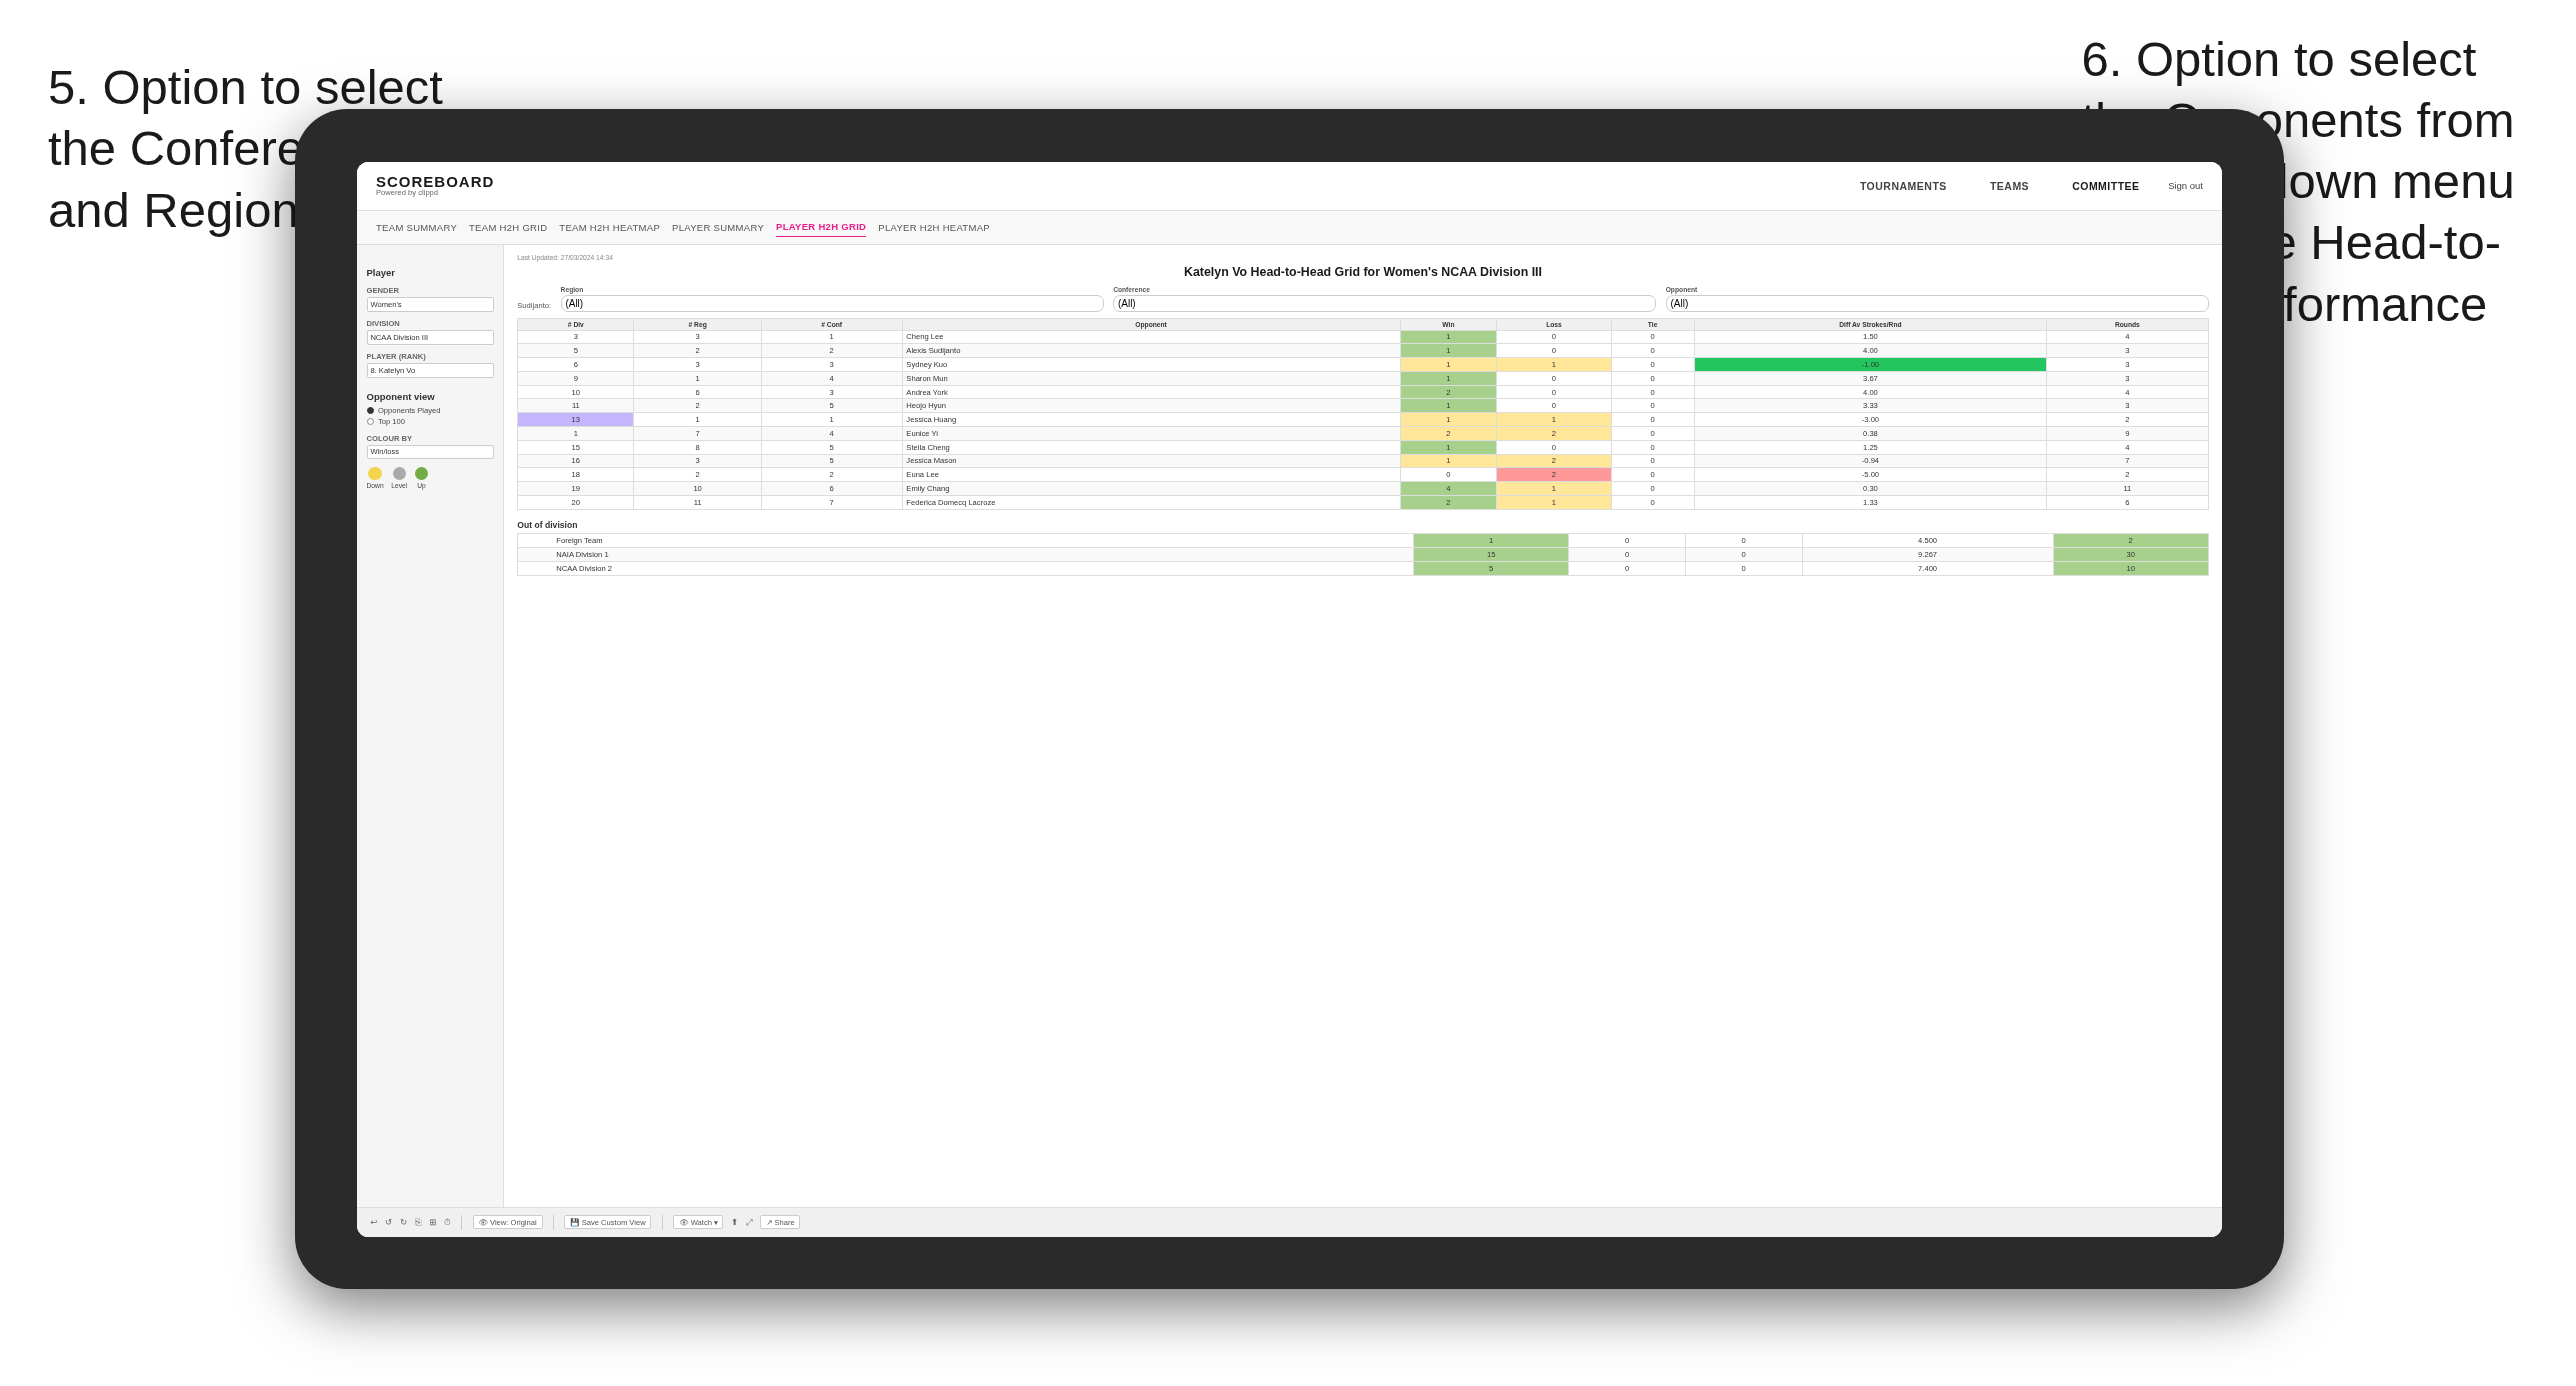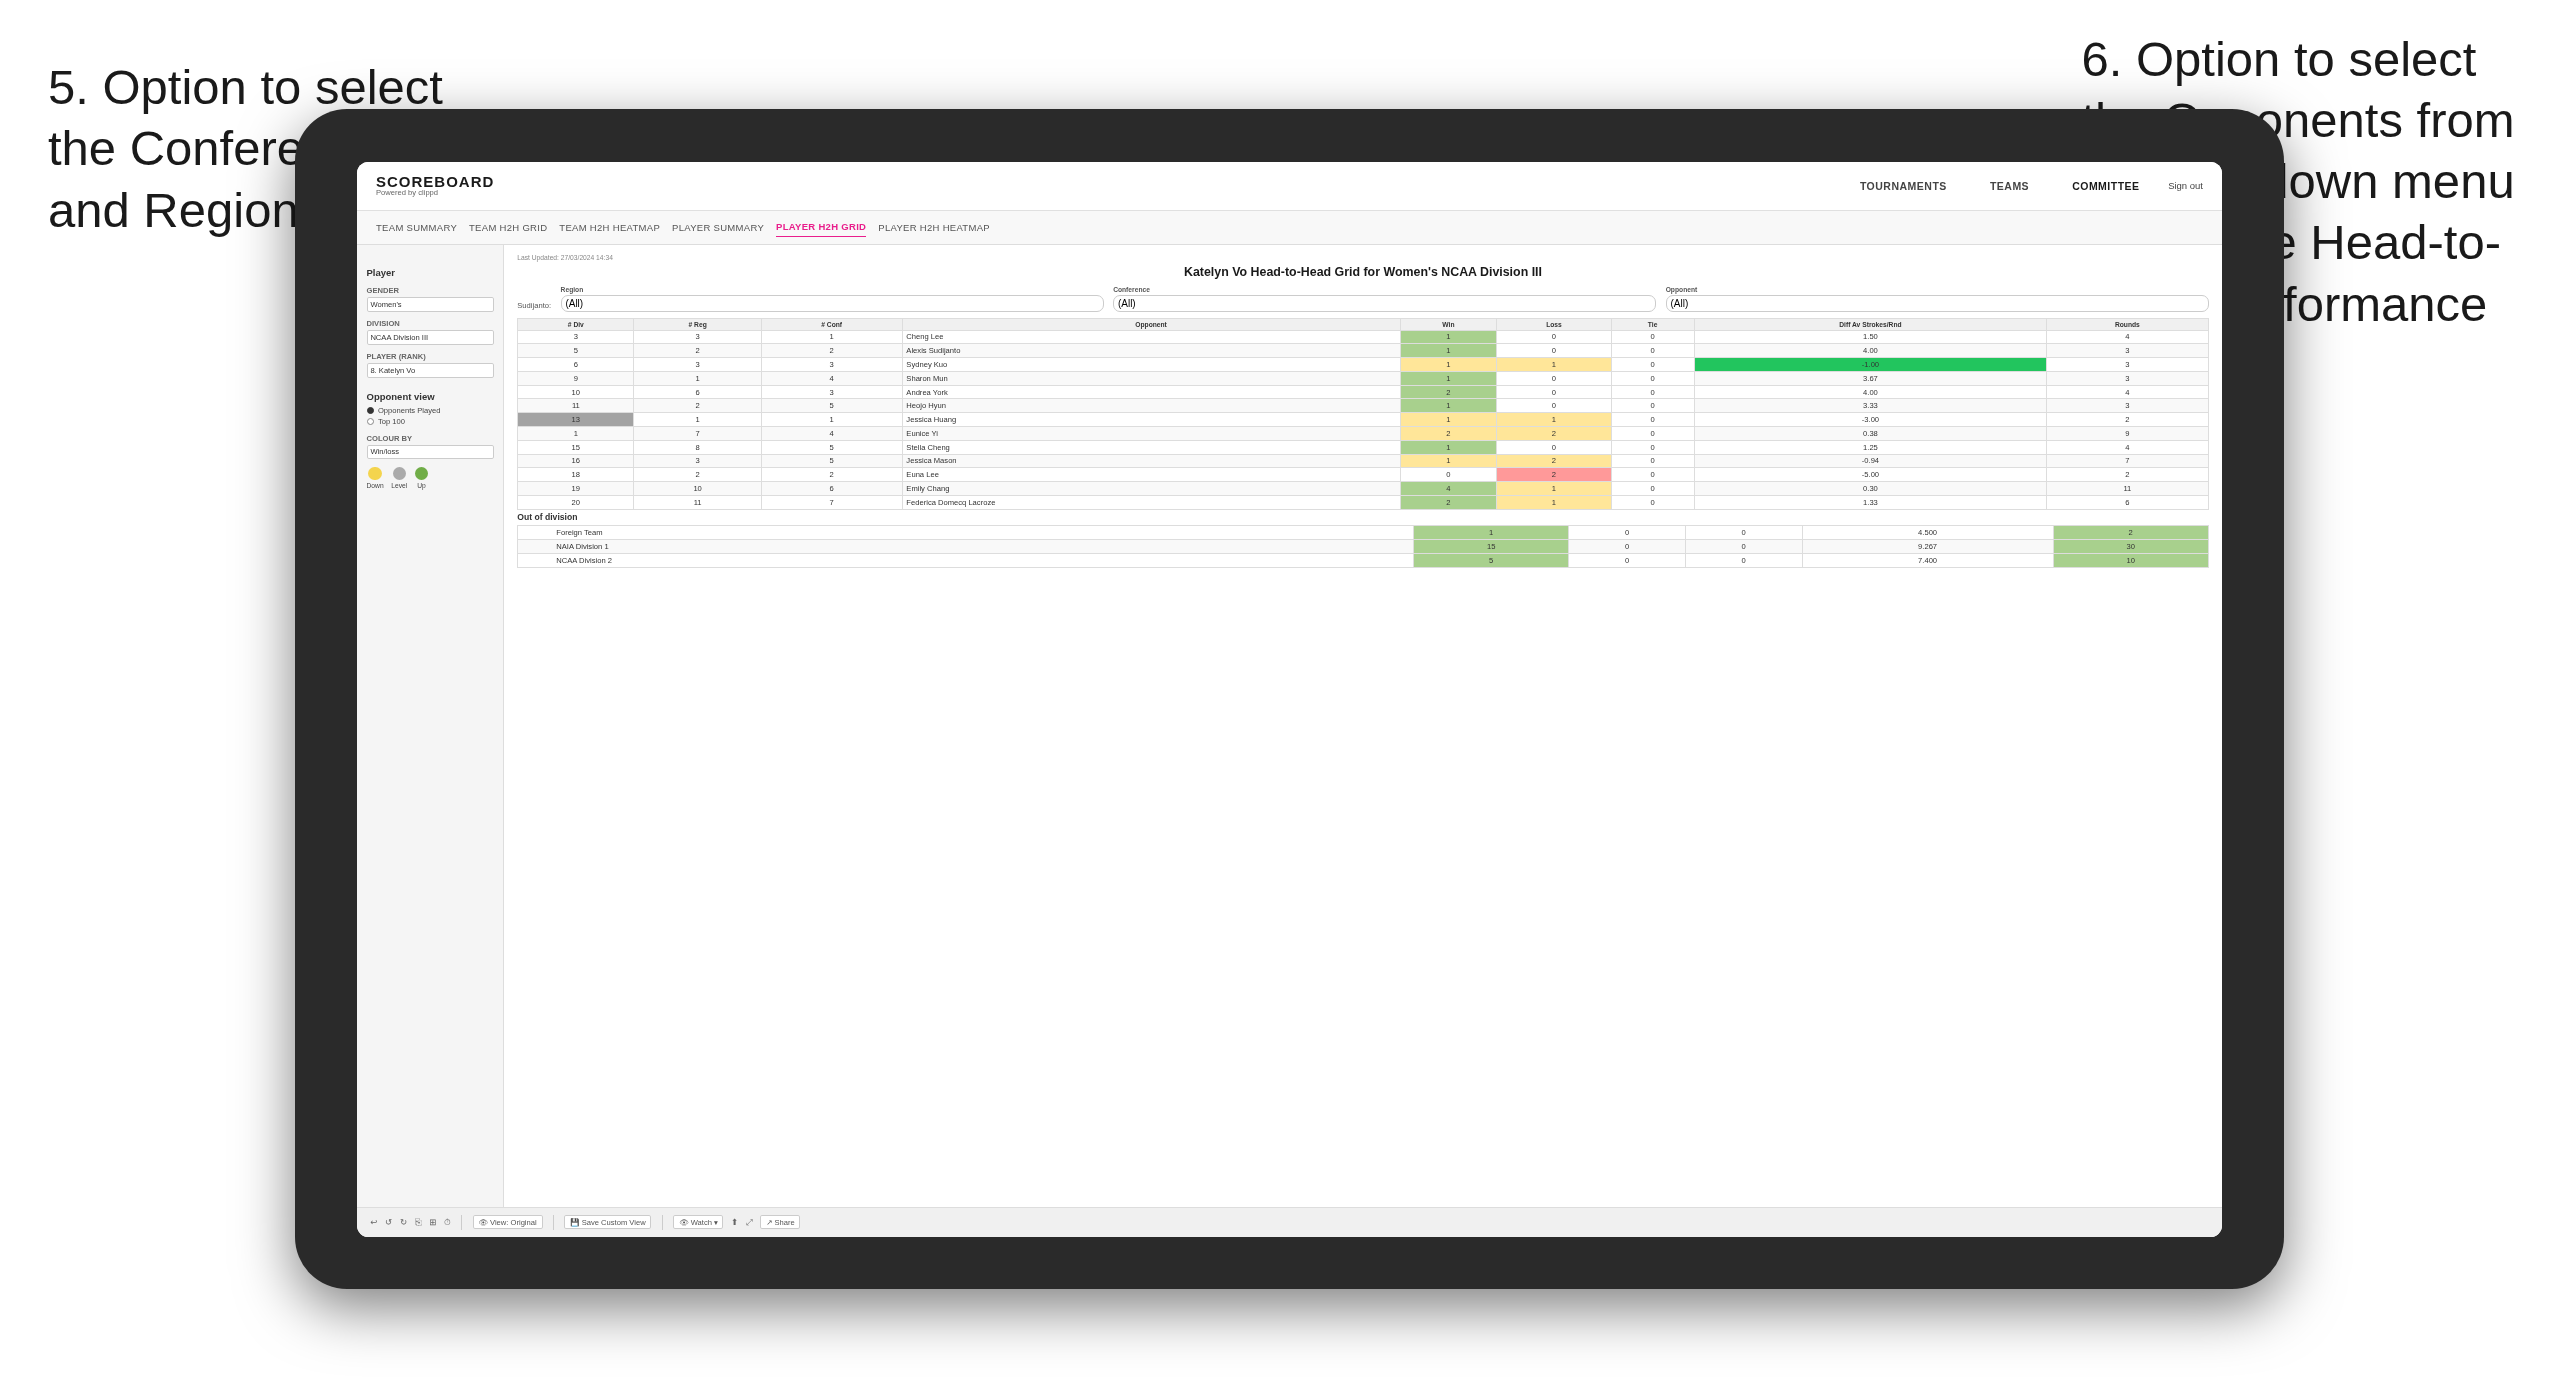--- a/index.html
+++ b/index.html
@@ -336,21 +336,21 @@
     }
 
     .td-center { text-align: center; }
     .td-name { text-align: left; }
 
     
     .section-title {
       font-size: 8.6px;
       font-weight: 600;
       color: #333;
-      margin-top: 2px;
+      margin-top: 10px;
       margin-bottom: 3.8px;
     }
 
     
     .toolbar {
       background: #f0f0f0;
       border-top: 1px solid #ddd;
       height: 30px;
       display: flex;
       align-items: center;
@@ -596,21 +596,21 @@
       <td class="td-center" style="background:#f9f9f9">2</td>
       <td class="td-center" style="background:#f9f9f9">5</td>
       <td class="td-name" style="background:#f9f9f9">Heojo Hyun</td>
       <td class="td-center" style="background:#a8d08d">1</td>
       <td class="td-center" style="background:#ffffff">0</td>
       <td class="td-center" style="background:#ffffff">0</td>
       <td class="td-center" style="background:#f9f9f9">3.33</td>
       <td class="td-center" style="background:#f9f9f9">3</td>
     </tr>
               <tr>
-      <td class="td-center" style="background:#a3a3a3">13</td>
+      <td class="td-center" style="background:#c4b5fd">13</td>
       <td class="td-center" style="background:#ffffff">1</td>
       <td class="td-center" style="background:#ffffff">1</td>
       <td class="td-name" style="background:#ffffff">Jessica Huang</td>
       <td class="td-center" style="background:#ffe699">1</td>
       <td class="td-center" style="background:#ffe699">1</td>
       <td class="td-center" style="background:#ffffff">0</td>
       <td class="td-center" style="background:#ffffff">-3.00</td>
       <td class="td-center" style="background:#ffffff">2</td>
     </tr>
               <tr>

